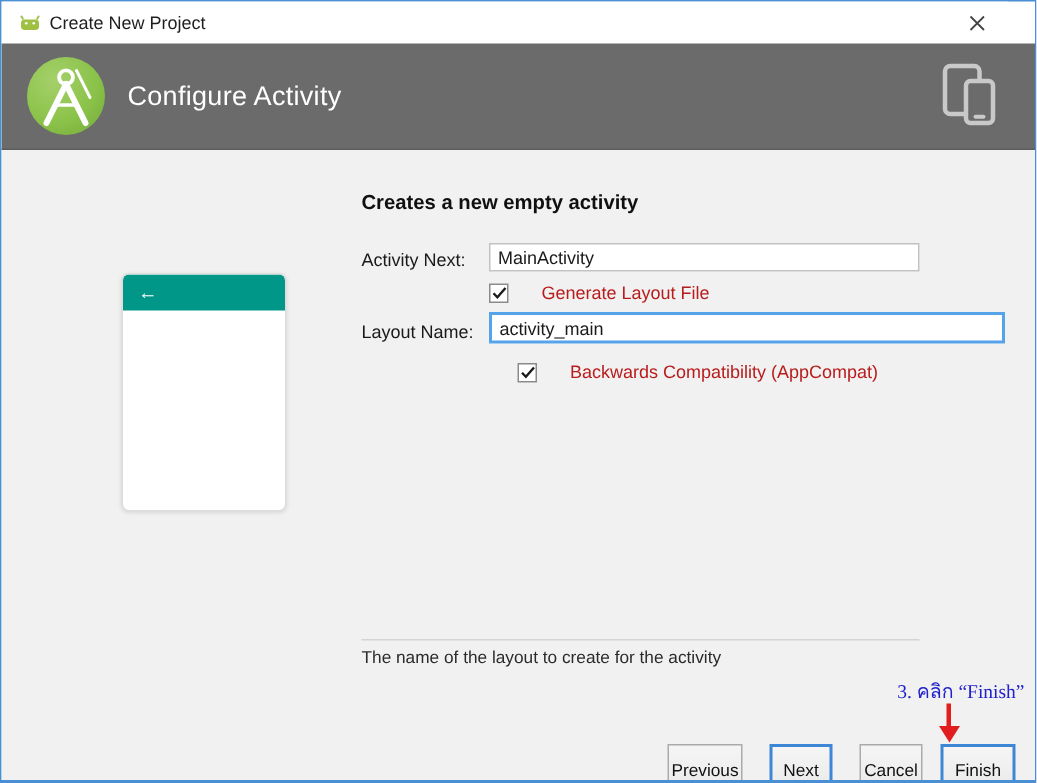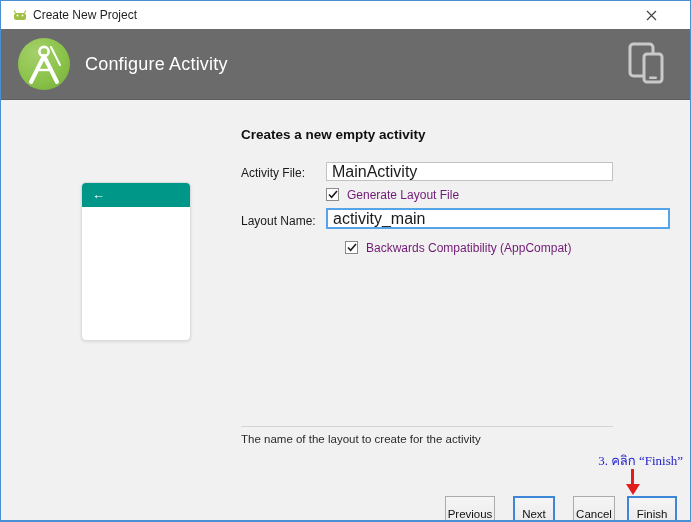--- a/index.html
+++ b/index.html
@@ -23,24 +23,24 @@
   
   .content { position:absolute; top:99px; left:0; right:0; bottom:0; background:#f1f1f1; }
   .preview-card { position:absolute; left:80px; top:82px; width:110px; height:159px; background:#fff;
     border:1px solid #ddd; border-radius:5px; box-shadow:0 1px 3px rgba(0,0,0,.10); overflow:hidden; }
   .preview-appbar { height:24px; background:#009688; color:#fff; font-size:13px; line-height:23px; padding-left:10px; }
   .form-heading { position:absolute; left:240px; top:27px; font-size:13.5px; font-weight:bold; color:#101010; }
   .field-label { position:absolute; left:240px; font-size:12px; color:#1a1a1a; }
   .lbl-activity { top:66px; }
   .lbl-layout { top:114px; }
   .txt { position:absolute; left:325px; width:287px; height:19px; border:1px solid #c2c2c2; background:#fff;
-    font-family:"Liberation Sans", sans-serif; font-size:16px; color:#1a1a1a; padding:0 5px; outline:none; }
+    font-family:"Liberation Sans", sans-serif; font-size:12px; color:#1a1a1a; padding:0 5px; outline:none; }
   .txt-activity { top:62px; }
   .txt-layout { top:108px; height:21px; width:344px; border:2px solid #55a3e8; }
-  .cb-row { position:absolute; left:325px; display:flex; align-items:flex-start; gap:8px; font-size:12px; color:#701a75; }
+  .cb-row { position:absolute; left:325px; display:flex; align-items:center; gap:22px; font-size:12px; color:#b91c1c; }
   .cb-generate { top:88px; }
   .cb-backwards { top:141px;padding-left:19px; }
   .cb-box { width:13px; height:13px; background:#fff; border:1px solid #8a8a8a; display:flex; align-items:center; justify-content:center; }
   .separator { position:absolute; left:240px; top:326px; width:372px; height:1px; background:#d4d4d4; }
   .hint-text { position:absolute; left:240px; top:333px; font-size:11.5px; color:#2b2b2b; }
   
   .annotation { position:absolute; right:7px; top:350px; font-family:"Liberation Serif", serif; font-size:13px; color:#2222cc; }
   .arrow-shaft { position:absolute; left:630px; top:369px; width:3px; height:15px; background:#e11d1d; }
   .arrow-head { position:absolute; left:625px; top:384px; width:0; height:0;
     border-left:7px solid transparent; border-right:7px solid transparent; border-top:11px solid #e11d1d; }
@@ -95,21 +95,21 @@
   <div class="content">
 
     <div class="preview-card">
       <div class="preview-appbar">
         <span>←</span>
       </div>
     </div>
 
     <div class="form-heading">Creates a new empty activity</div>
 
-    <label class="field-label lbl-activity">Activity File:</label>
+    <label class="field-label lbl-activity">Activity Next:</label>
     <input class="txt txt-activity" type="text" value="MainActivity" style="">
 
     <div class="cb-row cb-generate">
       <span class="cb-box">
         <svg width="10" height="9" viewBox="0 0 10 9">
             <path d="M1 4.5 L3.6 7.2 L9 1" fill="none" stroke="#1c1c1c" stroke-width="1.6"></path>
           </svg>
       </span>
       <span>Generate Layout File</span>
     </div>

